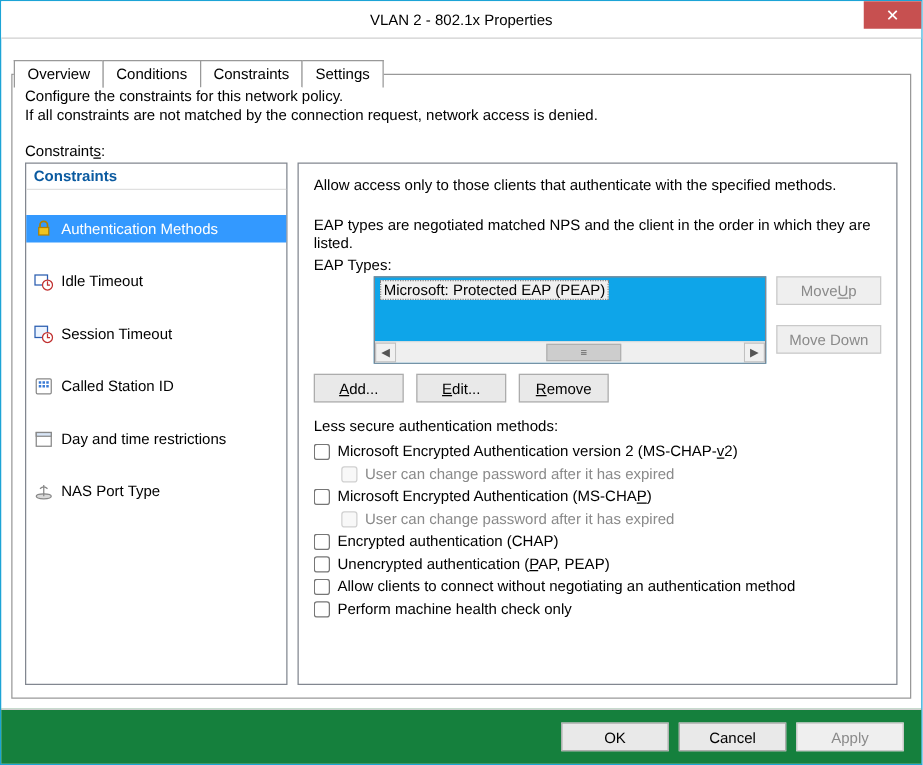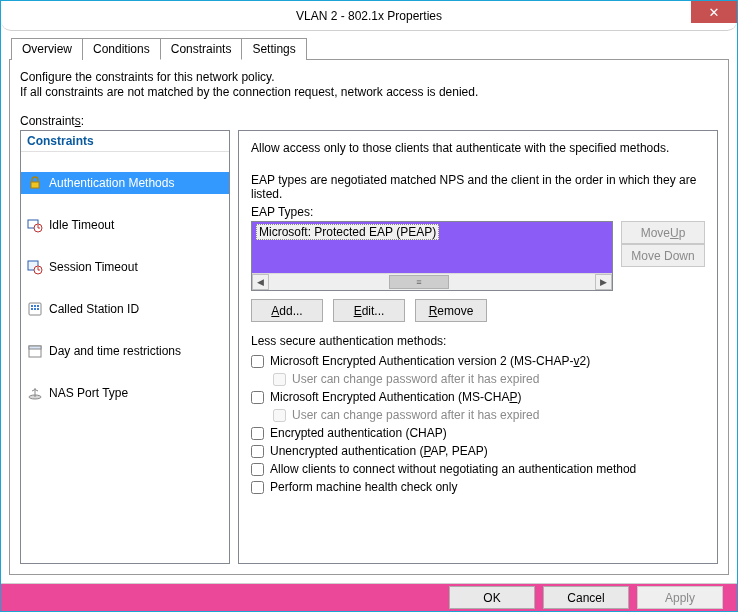--- a/index.html
+++ b/index.html
@@ -20,21 +20,20 @@
     flex-direction: column;
   }
   .titlebar {
     height: 30px;
     background: #fff;
     border-bottom: 1px solid #d0d0d0;
     display: flex;
     align-items: center;
     justify-content: center;
     position: relative;
-    border-radius: 10px;
   }
   .titlebar .title { font-size: 12px; }
   .close-btn {
     position: absolute;
     right: 0; top: 0;
     width: 46px; height: 22px;
     background: #c75050;
     color: #fff;
     display: flex;
     align-items: center;
@@ -44,21 +43,21 @@
   }
   .body-area {
     flex: 1;
     padding: 6px 8px 8px 8px;
     display: flex;
     flex-direction: column;
   }
   .tabs {
     display: flex;
     position: relative;
-    top: 1px;
+    top: 11px;
     margin-left: 2px;
     z-index: 2;
     text-align: center;
   }
   .tab {
     padding: 3px 10px;
     border: 1px solid #999;
     border-bottom: none;
     background: #fff;
     margin-right: -1px;
@@ -131,24 +130,25 @@
   }
   .eap-row {
     display: flex;
     gap: 8px;
     align-items: flex-start;
   }
   .eap-list {
     flex: 1;
     height: 70px;
     border: 1px solid #828790;
-    background: #8b5cf6;
-    position: relative;
-    display: flex;
-    flex-direction: column;
+    background: #0ea5e9;
+    position: relative;
+    display: flex;
+    flex-direction: column;
+    margin-left: 48px;
   }
   .eap-items { flex: 1; overflow: hidden; padding: 2px 4px; }
   .eap-item-sel {
     background: #f0f0f0;
     border: 1px dotted #888;
     padding: 0 2px;
     display: inline-block;
   }
   .hscroll {
     height: 17px;
@@ -181,21 +181,21 @@
     border: 1px solid #b0b0b0;
     display: flex;
     align-items: center;
     justify-content: center;
     color: #666;
     font-size: 9px;
   }
   .side-btns {
     display: flex;
     flex-direction: column;
-    gap: 0;
+    gap: 16px;
   }
   .win-btn {
     min-width: 84px;
     height: 23px;
     border: 1px solid #acacac;
     background: #e9e9e9;
     font-size: 12px;
     font-family: inherit;
     padding: 0 8px;
     cursor: default;
@@ -218,28 +218,28 @@
   .checkrow {
     display: flex;
     align-items: center;
     gap: 6px;
     margin: 2px 0 2px 0;
   }
   .checkrow.indent { margin-left: 22px; }
   .checkrow input[type=checkbox] { margin: 0; width: 13px; height: 13px; }
   .checkrow.disabled label { color: #8a8a8a; }
   .footer {
-    height: 28px;
+    height: 44px;
     border-top: 1px solid #d0d0d0;
     display: flex;
     align-items: center;
     justify-content: flex-end;
     gap: 8px;
     padding-right: 14px;
-    background: #ec4899;
+    background: #15803d;
   }
   .underline-accel { text-decoration: underline; }
 </style>
 </head>
 <body>
 
 <div class="window">
   <div class="titlebar">
     <span class="title">VLAN 2 - 802.1x Properties</span>
     <div class="close-btn">

